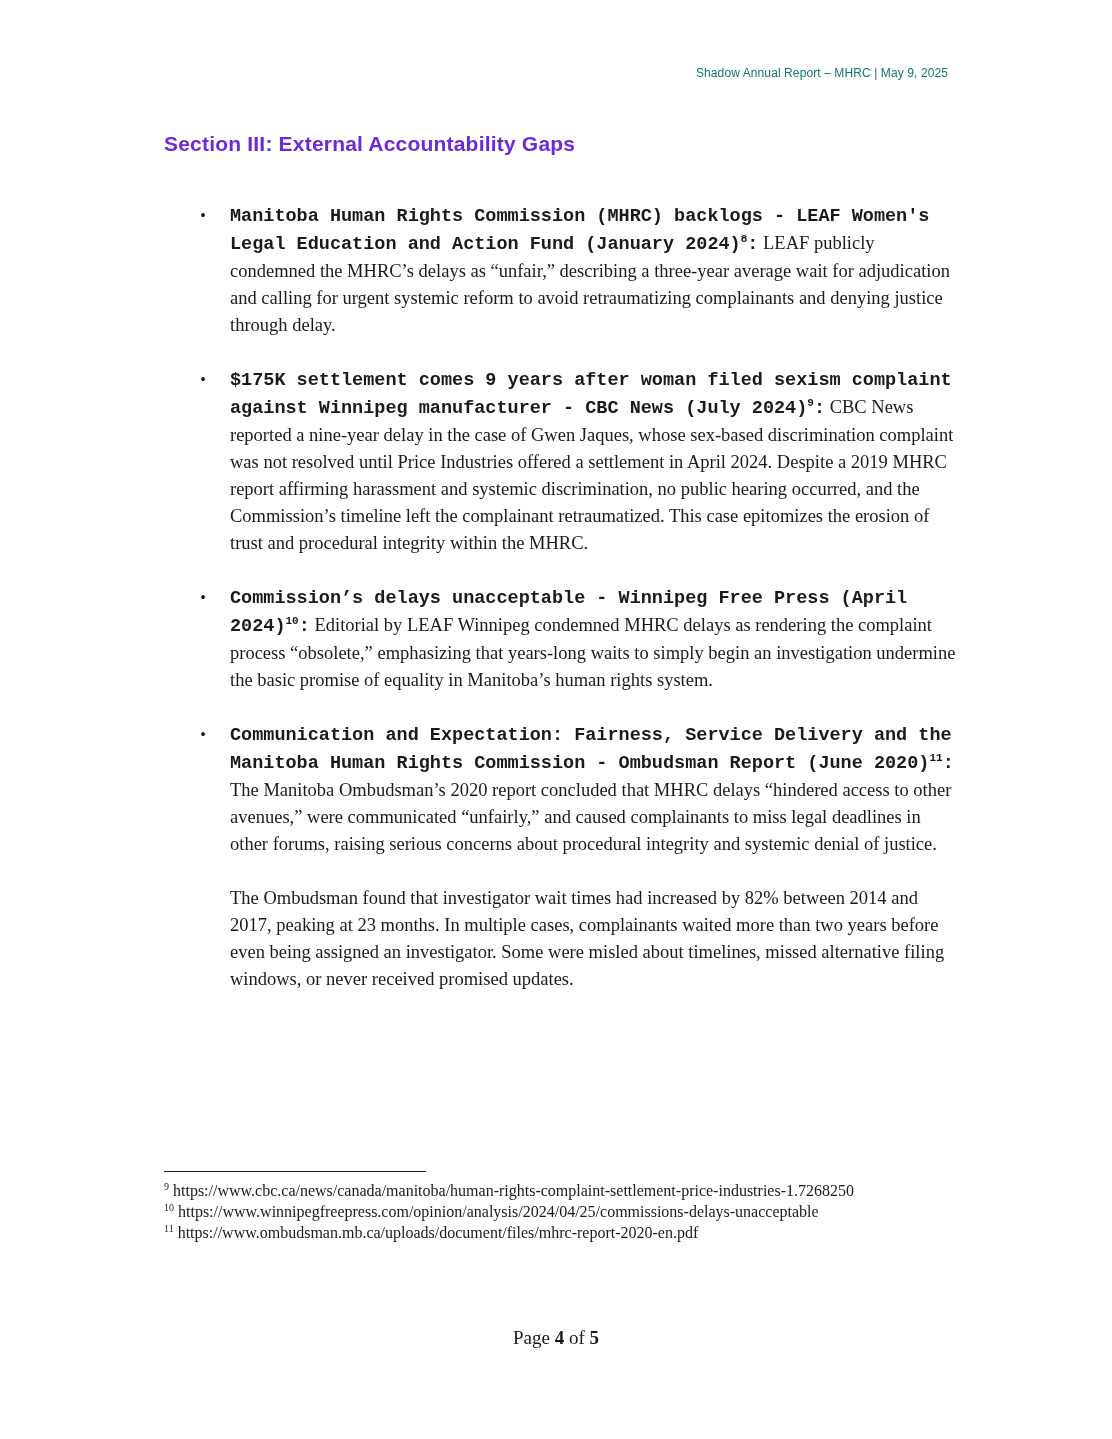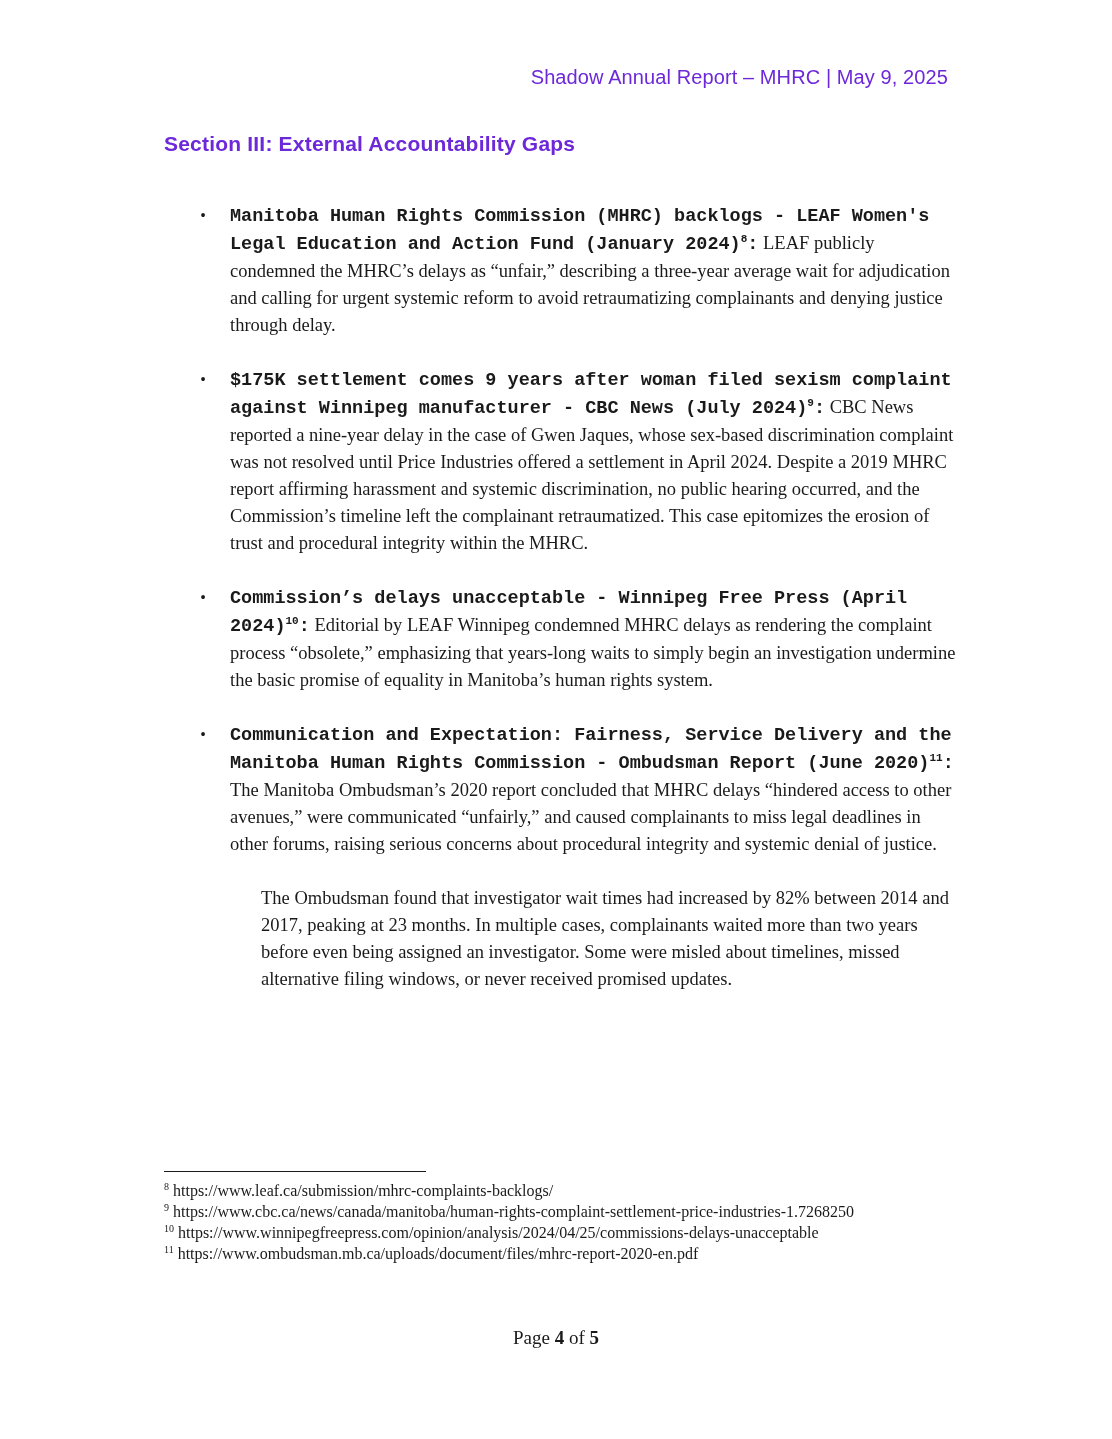--- a/index.html
+++ b/index.html
@@ -1,38 +1,38 @@
 <!DOCTYPE html>
 <html><head>
 <meta charset="utf-8">
 <style>
   html, body { margin: 0; padding: 0; background: #ffffff; }
   body { width: 1112px; height: 1439px; position: relative; overflow: hidden; color: #1a1a1a; }
   .header {
     position: absolute; top: 66px; right: 164px;
-    font-family: "Liberation Sans", sans-serif; font-size: 20px; color: #6d28d9;
+    font-family: "Liberation Sans", sans-serif; font-size: 12px; color: #0f766e;
     letter-spacing: 0.1px;
   }
   .section-title {
     position: absolute; top: 132px; left: 164px;
     font-family: "Liberation Sans", sans-serif; font-size: 21px; font-weight: bold;
     color: #6d28d9; letter-spacing: 0.2px;
   }
   .bullets {
     position: absolute; top: 202px; left: 196px; width: 760px;
     margin: 0; padding: 0; list-style: none;
     font-family: "Liberation Serif", serif; font-size: 18.5px; line-height: 27px;
   }
   .bullets li { position: relative; padding-left: 34px; margin-bottom: 27px; }
   .bullet-dot {
     position: absolute; left: 0; top: 0; width: 14px; text-align: center; font-size: 16px;
   }
   .bold { font-weight: bold; font-family: Liberation Mono, monospace; }
   sup { font-size: 11px; line-height: 0; vertical-align: super; }
-  .para2 { margin-top: 27px; margin-left: 31px; }
+  .para2 { margin-top: 27px; }
   .fn-rule {
     position: absolute; top: 1171px; left: 164px; width: 262px; height: 0;
     border-top: 1px solid #1a1a1a;
   }
   .footnotes {
     position: absolute; top: 1180px; left: 164px; width: 760px;
     font-family: "Liberation Serif", serif; font-size: 16px; line-height: 21px;
   }
   .footnotes .fn { margin: 0; }
   .footnotes sup { font-size: 10px; }
@@ -65,19 +65,18 @@
   <li>
     <span class="bullet-dot">•</span>
     <span class="bold">Communication and Expectation: Fairness, Service Delivery and the Manitoba Human Rights Commission - Ombudsman Report (June 2020)</span><sup class="bold">11</sup><span class="bold">:</span><span> The Manitoba Ombudsman’s 2020 report concluded that MHRC delays “hindered access to other avenues,” were communicated “unfairly,” and caused complainants to miss legal deadlines in other forums, raising serious concerns about procedural integrity and systemic denial of justice.</span>
     <div class="para2">The Ombudsman found that investigator wait times had increased by 82% between 2014 and 2017, peaking at 23 months. In multiple cases, complainants waited more than two years before even being assigned an investigator. Some were misled about timelines, missed alternative filing windows, or never received promised updates.</div>
   </li>
 </ul>
 
 <div class="fn-rule"></div>
 
 <div class="footnotes">
-  <p class="fn"><sup>8</sup><span> https://www.leaf.ca/submission/mhrc-complaints-backlogs/</span></p>
   <p class="fn"><sup>9</sup><span> https://www.cbc.ca/news/canada/manitoba/human-rights-complaint-settlement-price-industries-1.7268250</span></p>
   <p class="fn"><sup>10</sup><span> https://www.winnipegfreepress.com/opinion/analysis/2024/04/25/commissions-delays-unacceptable</span></p>
   <p class="fn"><sup>11</sup><span> https://www.ombudsman.mb.ca/uploads/document/files/mhrc-report-2020-en.pdf</span></p>
 </div>
 
 <div class="page-num"><span style="white-space:pre;margin-top:32px;">Page </span><b>4</b><span style="white-space:pre;"> of </span><b>5</b></div>
 
 </body></html>

